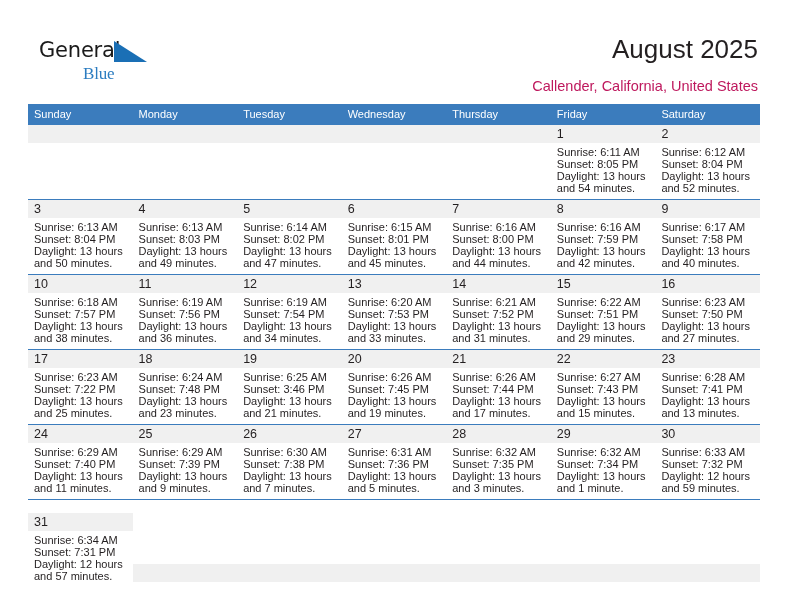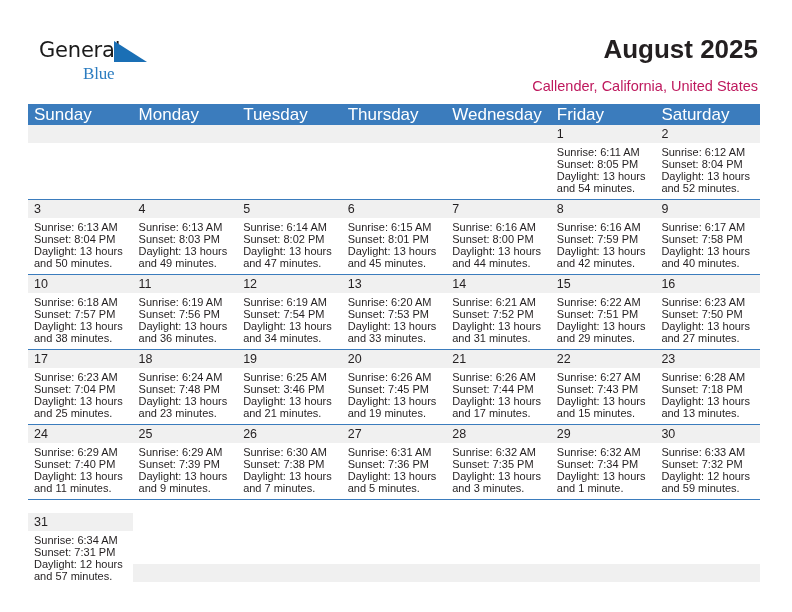--- a/index.html
+++ b/index.html
@@ -66,21 +66,20 @@
   .logo-flag svg { display: block; }
 
   .title {
     position: absolute;
     right: 34px;
     top: 33px;
     font-size: 26px;
     color: #231f20;
     line-height: 32px;
     white-space: nowrap;
-    font-weight: bold;
   }
   .subtitle {
     position: absolute;
     right: 34px;
     top: 77px;
     font-size: 14.5px;
     color: #be185d;
     text-align: right;
     line-height: 18px;
     white-space: nowrap;
@@ -95,21 +94,21 @@
   }
   .dow-row {
     display: flex;
     background: #3b7cbd;
     height: 21px;
   }
   .dow {
     width: 104.57px;
     flex: 0 0 104.57px;
     color: #ffffff;
-    font-size: 17px;
+    font-size: 11px;
     line-height: 21px;
     padding-left: 6px;
     box-sizing: border-box;
     white-space: nowrap;
     overflow: hidden;
   }
   .week {
     display: flex;
     border-bottom: 1.6px solid #3b7cbd;
     position: relative;
@@ -162,22 +161,22 @@
     <div class="title">August 2025</div>
     <div class="subtitle">Callender, California, United States</div>
   </div>
 
   <div class="calendar">
 
     <div class="dow-row">
       <div class="dow">Sunday</div>
       <div class="dow">Monday</div>
       <div class="dow">Tuesday</div>
+      <div class="dow">Wednesday</div>
       <div class="dow">Thursday</div>
-      <div class="dow">Wednesday</div>
       <div class="dow">Friday</div>
       <div class="dow">Saturday</div>
     </div>
 
     <div id="weeks-host">
         <div class="week tall">
           <div class="cell">
             <div class="daynum empty"></div>
           </div>
           <div class="cell">
@@ -339,21 +338,21 @@
               <div>Daylight: 13 hours</div>
               <div>and 27 minutes.</div>
             </div>
           </div>
         </div>
         <div class="week tall">
           <div class="cell">
             <div class="daynum">17</div>
             <div class="info">
               <div>Sunrise: 6:23 AM</div>
-              <div>Sunset: 7:04 PM</div>
+              <div>Sunset: 7:22 PM</div>
               <div>Daylight: 13 hours</div>
               <div>and 25 minutes.</div>
             </div>
           </div>
           <div class="cell">
             <div class="daynum">18</div>
             <div class="info">
               <div>Sunrise: 6:24 AM</div>
               <div>Sunset: 7:48 PM</div>
               <div>Daylight: 13 hours</div>
@@ -393,21 +392,21 @@
               <div>Sunrise: 6:27 AM</div>
               <div>Sunset: 7:43 PM</div>
               <div>Daylight: 13 hours</div>
               <div>and 15 minutes.</div>
             </div>
           </div>
           <div class="cell">
             <div class="daynum">23</div>
             <div class="info">
               <div>Sunrise: 6:28 AM</div>
-              <div>Sunset: 7:18 PM</div>
+              <div>Sunset: 7:41 PM</div>
               <div>Daylight: 13 hours</div>
               <div>and 13 minutes.</div>
             </div>
           </div>
         </div>
         <div class="week tall">
           <div class="cell">
             <div class="daynum">24</div>
             <div class="info">
               <div>Sunrise: 6:29 AM</div>

